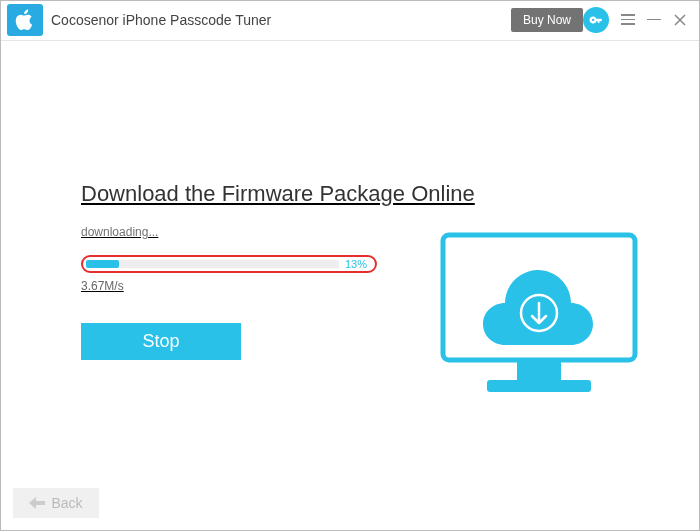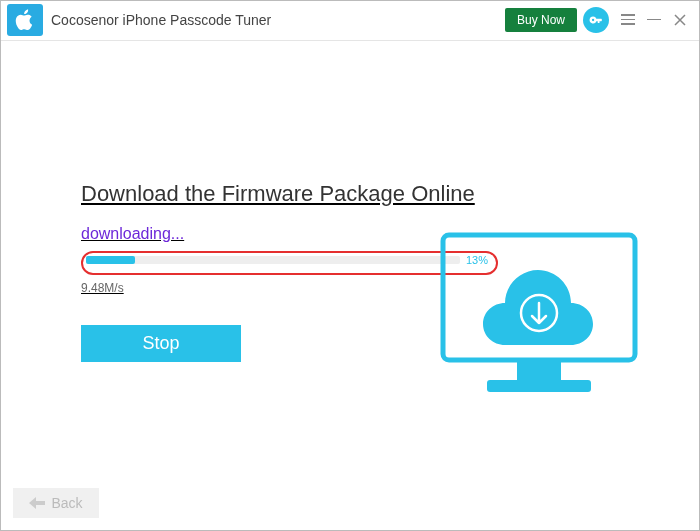--- a/index.html
+++ b/index.html
@@ -23,24 +23,24 @@
     border-radius: 3px;
     display: flex; align-items: center; justify-content: center;
     margin: 4px 8px 4px 6px;
   }
   .app-title {
     font-size: 14px; color: #444;
     flex: 0 0 auto;
   }
   .title-spacer { flex: 1; }
   .buy-now {
-    background: #15803d; color: #fff;
+    background: #737373; color: #fff;
     font-size: 12px; padding: 5px 12px;
     border-radius: 2px; border: none;
-    cursor: pointer; margin-right: 6px;
+    cursor: pointer; 
   }
   .key-circle {
     width: 26px; height: 26px; border-radius: 50%;
     background: #29c1e8; display: flex;
     align-items: center; justify-content: center;
     margin-right: 6px; cursor: pointer;
   }
   .menu-icon, .min-icon, .close-icon {
     width: 26px; height: 26px;
     display: flex; align-items: center; justify-content: center;
@@ -53,27 +53,27 @@
   .main {
     padding: 140px 60px 0 80px;
     display: flex;
     position: relative;
   }
   .left-col { flex: 1; text-decoration: underline; }
   .heading {
     font-size: 22px; color: #333; font-weight: 400;
     margin-bottom: 18px;
   }
-  .status-line { font-size: 16px; color: #6d28d9; margin-bottom: 8px; }
+  .status-line { font-size: 12px; color: #737373; margin-bottom: 16px; }
   .progress-wrap {
     position: relative;
-    width: 417px;
+    width: 296px;
     border: 2.5px solid #e52f2f;
     border-radius: 12px;
-    padding: 3px 36px 9px 3px;
+    padding: 3px 36px 3px 3px;
     margin-bottom: 6px;
   }
   .progress-track {
     height: 8px; background: #eeeeee;
     border-radius: 2px; position: relative;
   }
   .progress-fill {
     height: 100%; background: #29c1e8;
     border-radius: 2px;
   }
@@ -148,21 +148,21 @@
   <div class="left-col">
     <h1 class="heading">Download the Firmware Package Online</h1>
     <div class="status-line">downloading...</div>
     <div class="progress-wrap">
       <div class="progress-track">
         <div class="progress-fill" style="width:13%"></div>
       </div>
       <div class="progress-percent">13%</div>
     </div>
     <div class="stats-row">
-      <div>9.48M/s</div>
+      <div>3.67M/s</div>
     </div>
     <button class="stop-btn">Stop</button>
   </div>
 
   <div class="monitor">
     <svg width="200" height="170" viewBox="0 0 200 170">
       <rect x="4" y="4" width="192" height="125" rx="6" fill="none" stroke="#29c1e8" stroke-width="5"></rect>
       <rect x="78" y="129" width="44" height="20" fill="#29c1e8"></rect>
       <rect x="48" y="149" width="104" height="12" rx="3" fill="#29c1e8"></rect>
       <g transform="translate(100,68)">

